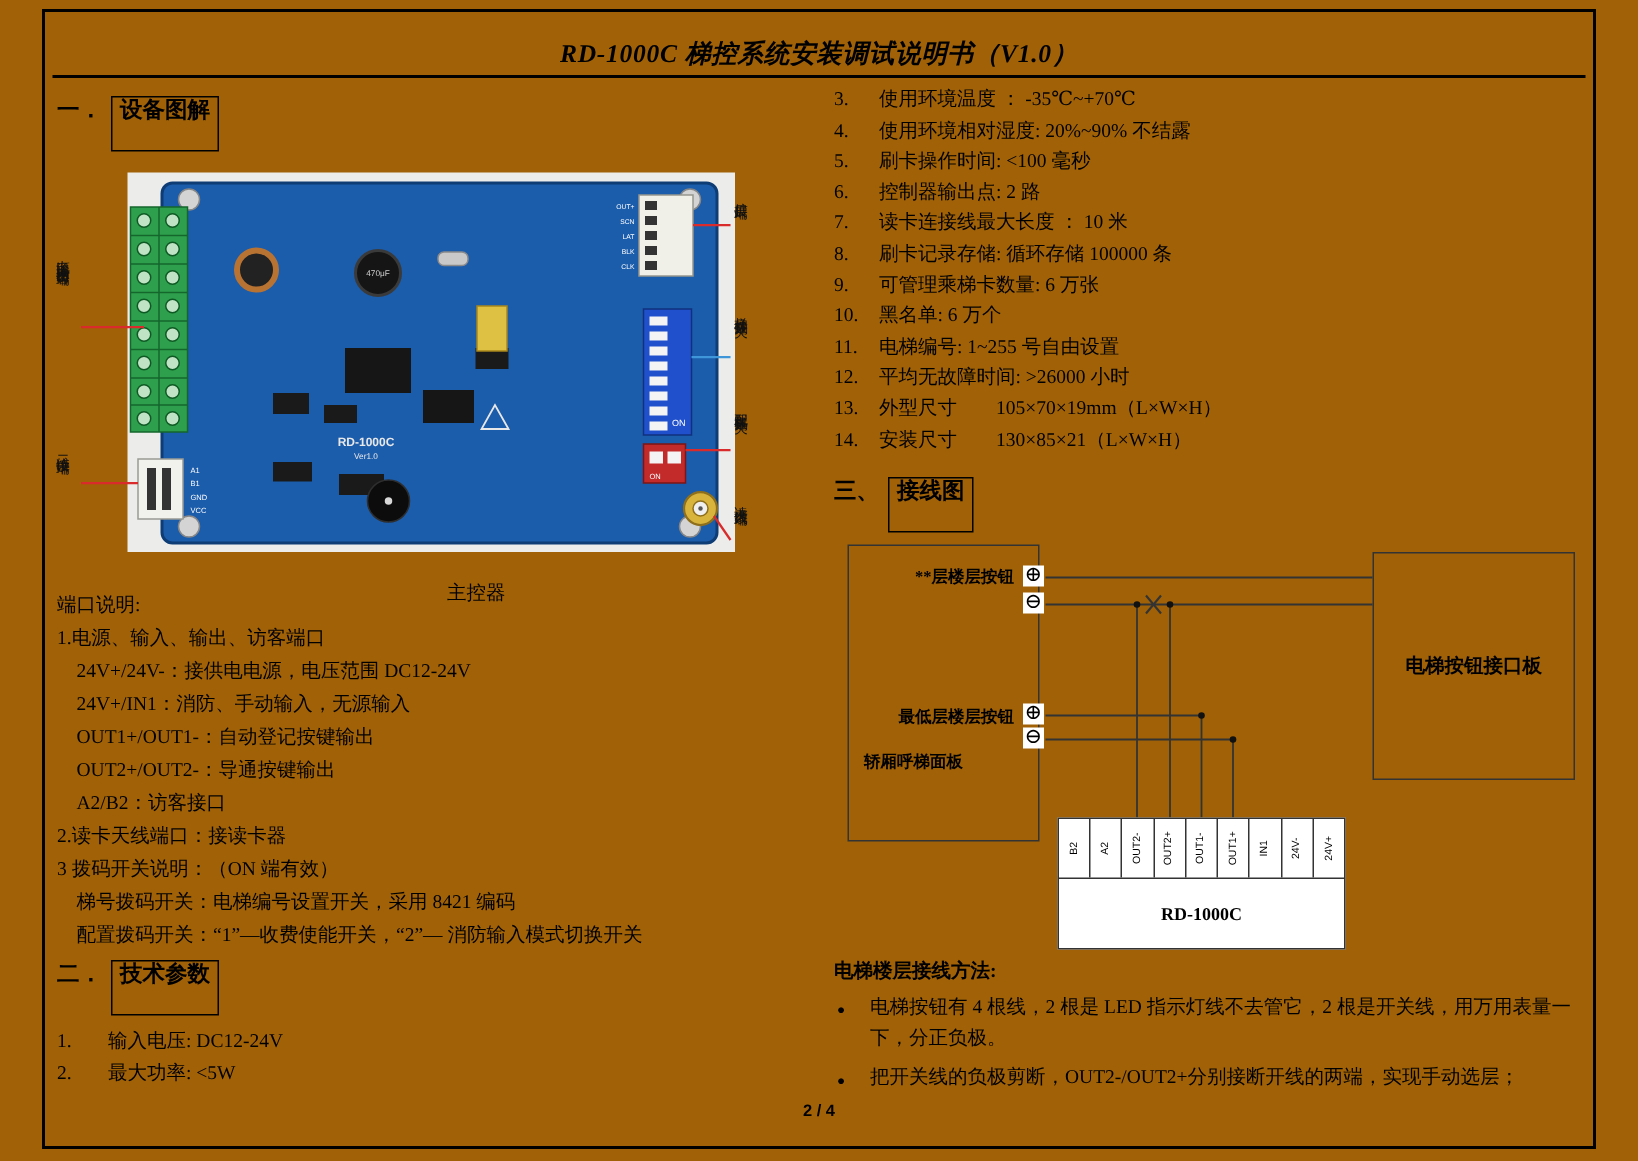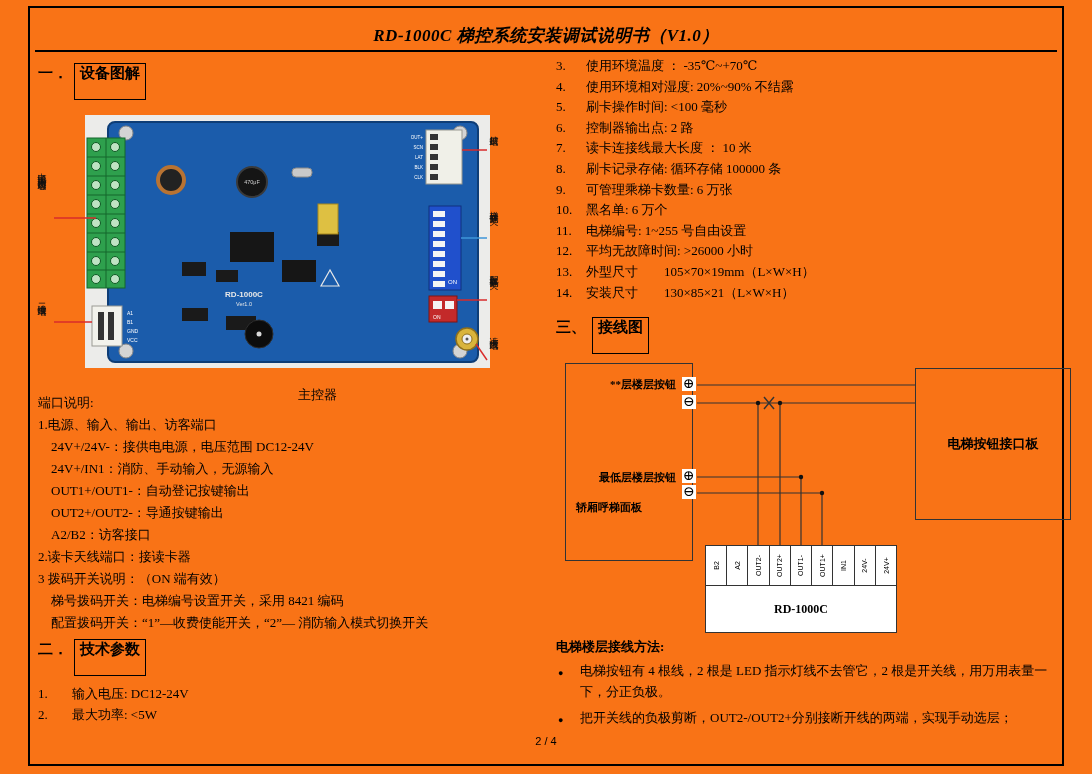--- a/index.html
+++ b/index.html
@@ -1,18 +1,18 @@
 <!DOCTYPE html>
 <html><head>
 <meta charset="utf-8">
 <style>
   * { margin:0; padding:0; box-sizing:border-box; }
   html,body { background:#fff; }
   .page {
-    position:relative; width:1092px; height:774px; background:#f97316;
+    position:relative; width:1092px; height:774px; background:#a16207;
     font-family:"Liberation Serif","DejaVu Serif",serif; color:#000; overflow:hidden;
   }
   .frame { position:absolute; left:28px; top:6px; width:1036px; height:760px; border:2px solid #000; }
   .doc-title { position:absolute; left:0; top:24px; width:100%; text-align:center;
     font-size:17px; font-weight:bold; font-style:italic; letter-spacing:.5px; }
   .title-rule { position:absolute; left:35px; top:50px; width:1022px; border-top:2px solid #000; }
 
   .h { position:absolute; font-size:15px; font-weight:bold; }
   .hnum { margin-right:6px; }
   .hbox { border:1.5px solid #000; padding:1px 5px 18px; }
@@ -47,21 +47,21 @@
   .term:last-child { border-right:none; }
   .term span { transform:rotate(-90deg); font-size:7px; font-family:"Liberation Sans",sans-serif; white-space:nowrap; }
   .ctrl-label { height:46px; display:flex; align-items:center; justify-content:center; font-weight:bold; font-size:12px; }
 
   .method-title { position:absolute; left:556px; top:638px; font-size:13px; font-weight:bold; }
   .bullets { position:absolute; left:558px; top:660px; width:498px; font-size:13px; }
   .bul { display:flex; margin-bottom:5px; line-height:21px; }
   .bul .bm { width:22px; flex:none; font-size:9px; padding-top:3px; }
 
   .footer { position:absolute; left:0; top:735px; width:100%; text-align:center;
-    font-size:11px; font-weight:normal; font-family:"Liberation Sans",sans-serif; }
+    font-size:11px; font-weight:bold; font-family:"Liberation Sans",sans-serif; }
 </style>
 </head>
 <body>
 
 <div class="page">
 
   <div class="frame"></div>
   <div class="doc-title">RD-1000C 梯控系统安装调试说明书（V1.0）</div>
   <div class="title-rule"></div>
 
@@ -302,21 +302,21 @@
   <div class="dbox" style="left:565px; top:363px; width:128px; height:198px;">
     <div class="fl" style="top:13px; right:16px;">**层楼层按钮</div>
     <div class="fl" style="top:106px; right:16px;">最低层楼层按钮</div>
     <div class="fl" style="top:136px; left:10px;">轿厢呼梯面板</div>
   </div>
   <div class="sym" style="left:682px; top:377px;">⊕</div>
   <div class="sym" style="left:682px; top:395px;">⊖</div>
   <div class="sym" style="left:682px; top:469px;">⊕</div>
   <div class="sym" style="left:682px; top:485px;">⊖</div>
 
-  <div class="dbox" style="left:915px; top:368px; width:156px; height:152px;">
+  <div class="dbox" style="left:915px; top:368px; width:135px; height:152px;">
     <div class="ifb-label">电梯按钮接口板</div>
   </div>
 
   <div class="ctrlbox">
     <div class="terms">
       <div class="term">
           <span>B2</span>
         </div>
       <div class="term">
           <span>A2</span>

